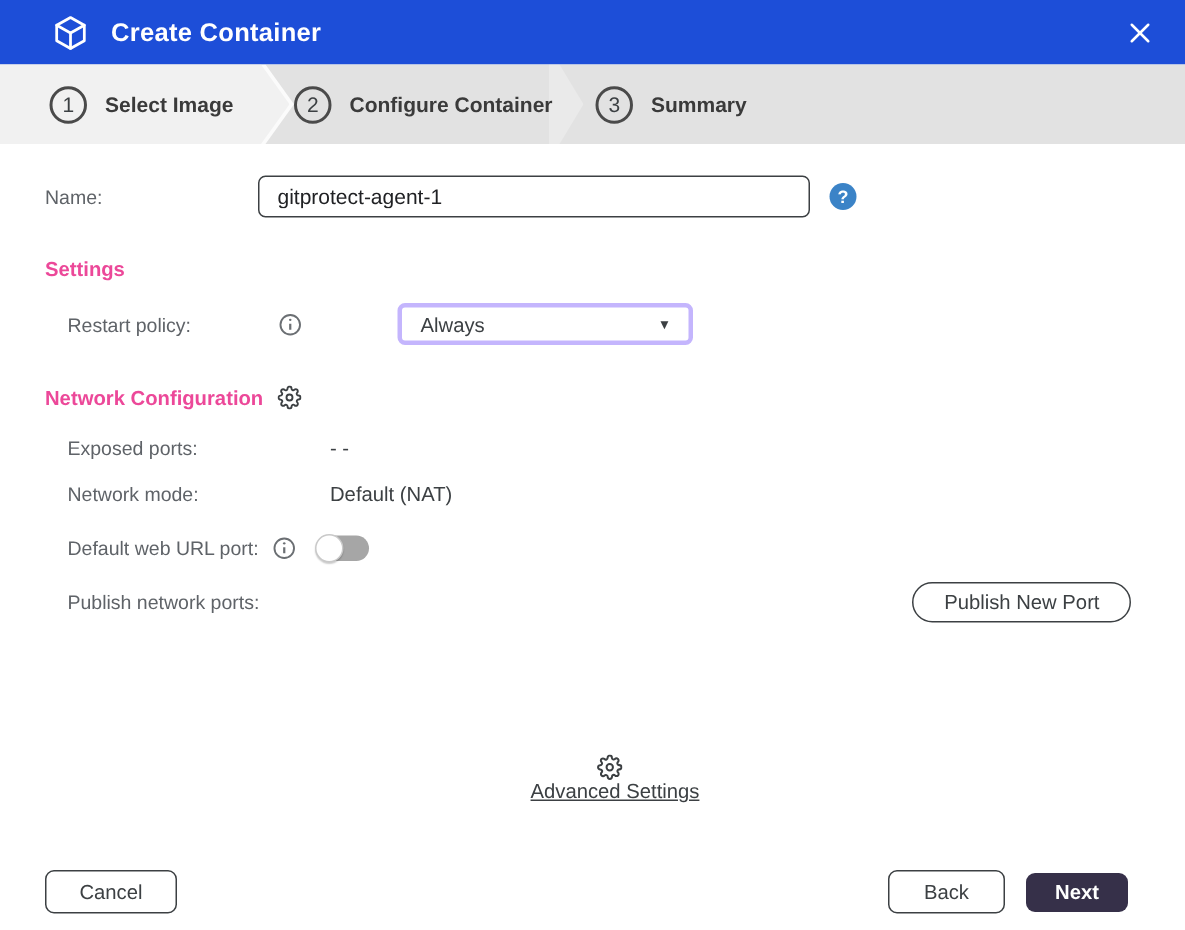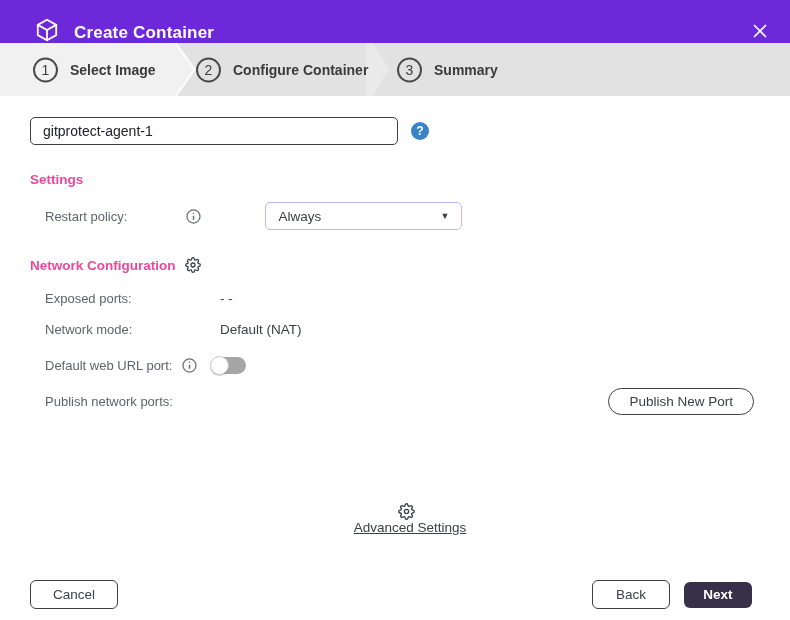--- a/index.html
+++ b/index.html
@@ -7,23 +7,23 @@
   body {
     font-family: "Liberation Sans", sans-serif;
     background: #ffffff;
     color: #3c4043;
     overflow: hidden;
   }
 
   
   .titlebar {
     height: 43px;
-    background: #6d28d9;
+    background: #1d4ed8;
     display: flex;
-    align-items: flex-end;
+    align-items: center;
     padding: 0 18px 0 34px;
     color: #fff;
   }
   .titlebar .app-icon { width: 26px; height: 26px; flex: 0 0 auto; }
   .titlebar .title {
     font-size: 17px;
     font-weight: bold;
     margin-left: 14px;
     letter-spacing: .2px;
   }
@@ -119,21 +119,21 @@
     display: flex; align-items: center;
   }
   .section-heading .gear { margin-left: 9px; }
 
   .row-restart { margin-top: 15px; gap: 48px; }
   .row-restart .lbl { margin-right: 10px; }
   .info-icon { width: 17px; height: 17px; flex: 0 0 auto; cursor: pointer; }
   .select-box {
     margin-left: 15px;
     width: 197px; height: 28px;
-    border: 1px solid #c4b5fd;
+    border: 3px solid #c4b5fd;
     border-radius: 5px;
     display: flex; align-items: center;
     padding: 0 12px;
     font-size: 13.5px; color: #3c4043;
     background: #fff;
     cursor: pointer;
   }
   .select-box .caret {
     margin-left: auto;
     font-size: 9px;
@@ -256,20 +256,21 @@
   </div>
   <div class="step s3">
     <span class="step-circle">3</span>
     <span class="step-label">Summary</span>
   </div>
 </nav>
 
 <main class="main">
 
   <div class="row row-name">
+    <span class="lbl">Name:</span>
     <input class="text-input" type="text" value="gitprotect-agent-1" style="">
     <span class="help-badge">?</span>
   </div>
 
   <div class="section-heading">
     <span>Settings</span>
   </div>
 
   <div class="row row-restart indent">
     <span class="lbl">Restart policy:</span>

